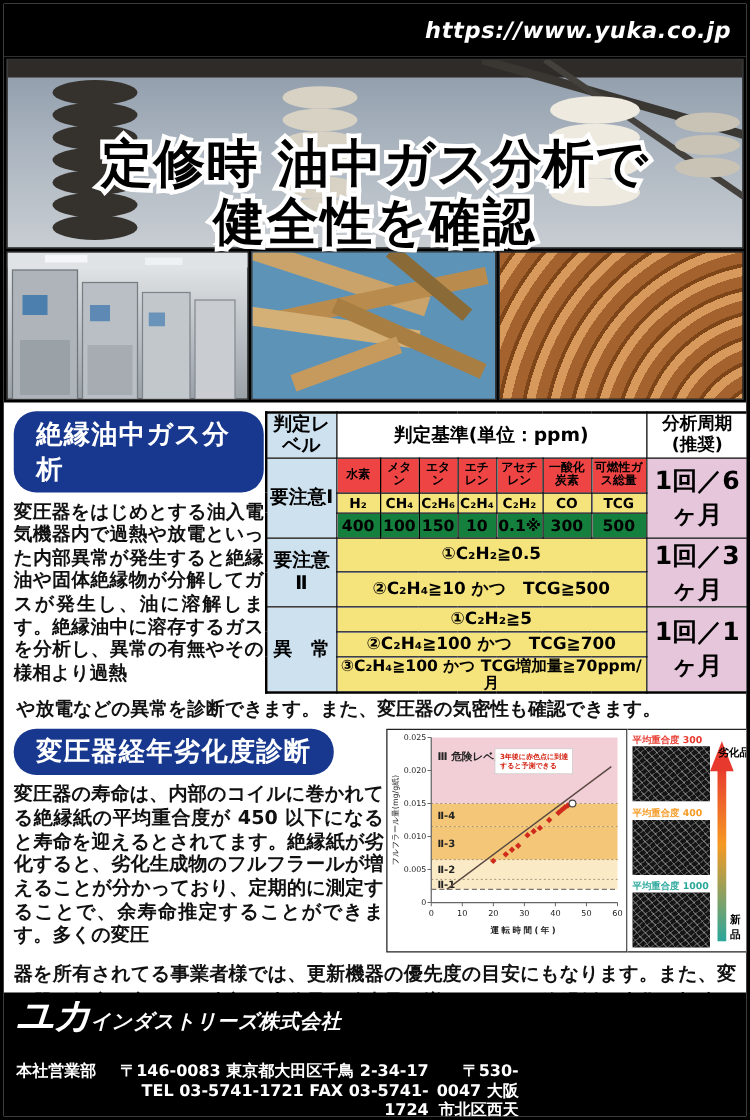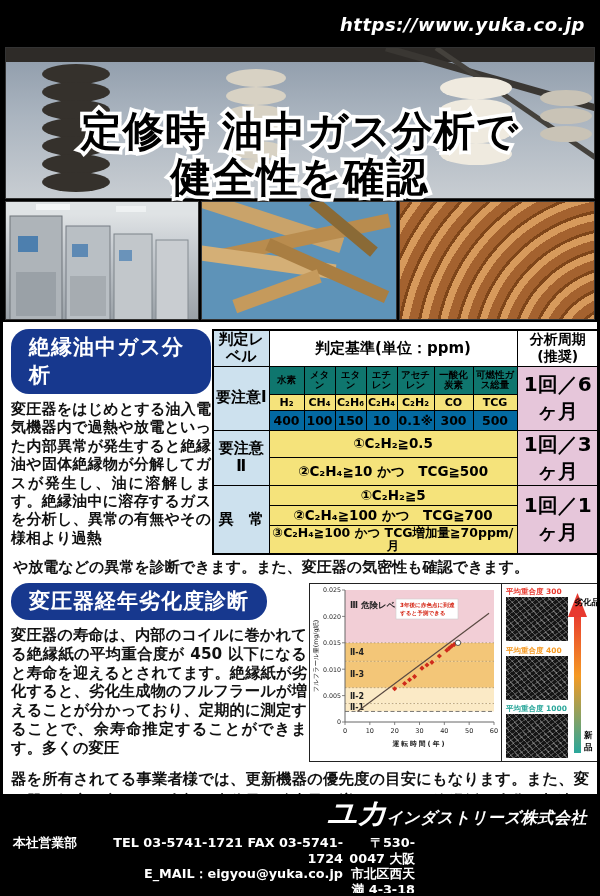--- a/index.html
+++ b/index.html
@@ -36,23 +36,23 @@
   .sec1-left .badge { margin-bottom:6px; }
   .para { font-weight:bold; color:#111; text-align:justify; }
   .p1 { font-size:15px; line-height:18.4px; }
   .cont-line { font-weight:bold; font-size:15px; margin:3px 0 6px 2px; color:#111; }
   
   .jtable { border-collapse:collapse; table-layout:fixed; width:386px; margin-left:1px;
     border:2px solid #000; font-weight:bold; color:#000; }
   .jtable td { border:1px solid #000; text-align:center; vertical-align:middle; padding:0 1px; overflow:hidden; }
   .c-level { background:#cde1ee; font-size:15px; line-height:1.15; }
   .c-head { background:#fff; font-size:14px; line-height:1.2; }
-  .c-gasname { background:#0f766e; font-size:9.5px; line-height:1.05;margin-left:40px; }
+  .c-gasname { background:#ef4444; font-size:9.5px; line-height:1.05;margin-left:40px; }
   .c-formula { background:#f5e37b; font-size:11px; }
-  .c-value { background:#0369a1; font-size:12.5px; }
+  .c-value { background:#15803d; font-size:12.5px; }
   .c-cond { background:#f5e37b; font-size:13.5px; text-align:left; padding-left:5px; line-height:1.1; }
   .c-period { background:#e6c6da; font-size:20px; }
   
   .sec2 { display:flex; align-items:flex-start; margin-top:4px; }
   .sec2-left { width:296px; flex:0 0 296px; }
   .sec2-left .badge { margin-bottom:6px; }
   .p2 { font-size:15.3px; line-height:18.8px; }
   .chart-box { width:193px; height:179px; border:1px solid #222; background:#fff; margin-left:2px; flex:0 0 193px; }
   .sample-panel { width:101px; height:179px; border:1px solid #222; border-left:none; background:#fff;
     display:flex; padding:3px 2px 3px 4px; }
@@ -61,21 +61,21 @@
   .sample-label { font-size:7.5px; font-weight:bold; line-height:10px; white-space:nowrap; }
   .sample-img { width:62px; height:44px; background-color:#151515;
     background-image:repeating-linear-gradient(48deg, rgba(255,255,255,.30) 0 1px, transparent 1px 5px),
       repeating-linear-gradient(-37deg, rgba(255,255,255,.22) 0 1px, transparent 1px 4px); }
   .arrow-col { flex:1; position:relative; }
   .arrow-top-label,.arrow-bottom-label { position:absolute; right:0; font-size:8.5px; font-weight:bold; color:#000; }
   .arrow-top-label { top:10px; } .arrow-bottom-label { bottom:4px;padding-left:16px; }
   .p3 { font-size:15.3px; line-height:22.4px; margin-top:6px; }
   
   .footer { position:absolute; left:0; right:0; bottom:0; height:99px; background:#000; color:#fff; padding:4px 10px 6px 10px; }
-  .logo-row { text-align:right; line-height:30px; margin-bottom:2px; }
+  .logo-row { text-align:left; line-height:30px; margin-bottom:18px; }
   .logo-main { font-size:30px; font-weight:bold; font-style:italic; letter-spacing:-1px; }
   .logo-sub { font-size:16px; font-weight:bold; font-style:italic; letter-spacing:.5px; }
   .addr-row { display:flex; justify-content:space-between; font-weight:bold; font-size:12.8px; line-height:15.5px; }
   .addr-left { display:grid; grid-template-columns:82px 248px; }
   .addr-left .lbl { grid-row:1; }
   .addr-left .lines { grid-column:2; text-align:right; }
   .addr-right { display:grid; grid-template-columns:72px 186px; column-gap:4px; }
   .addr-right .lines2 { text-align:right; }
 </style>
 </head>
@@ -342,20 +342,21 @@
 </div>
 
 <div class="footer">
   <div class="logo-row">
     <span class="logo-main">ユカ</span><span class="logo-sub">インダストリーズ株式会社</span>
   </div>
   <div class="addr-row">
     <div class="addr-left">
       <span class="lbl">本社営業部</span>
       <div class="lines">
+        <div>〒146-0083 東京都大田区千鳥 2-34-17</div>
         <div>TEL 03-5741-1721 FAX 03-5741-1724</div>
         <div>E_MAIL：eigyou@yuka.co.jp</div>
 
       </div>
     </div>
     <div class="addr-right">
       <div class="lines2">〒530-0047 大阪市北区西天満 4-3-18</div>
       <span></span>
       <div class="lines2">TEL 06-6314-6412 FAX 06-6314-6413</div>
 

